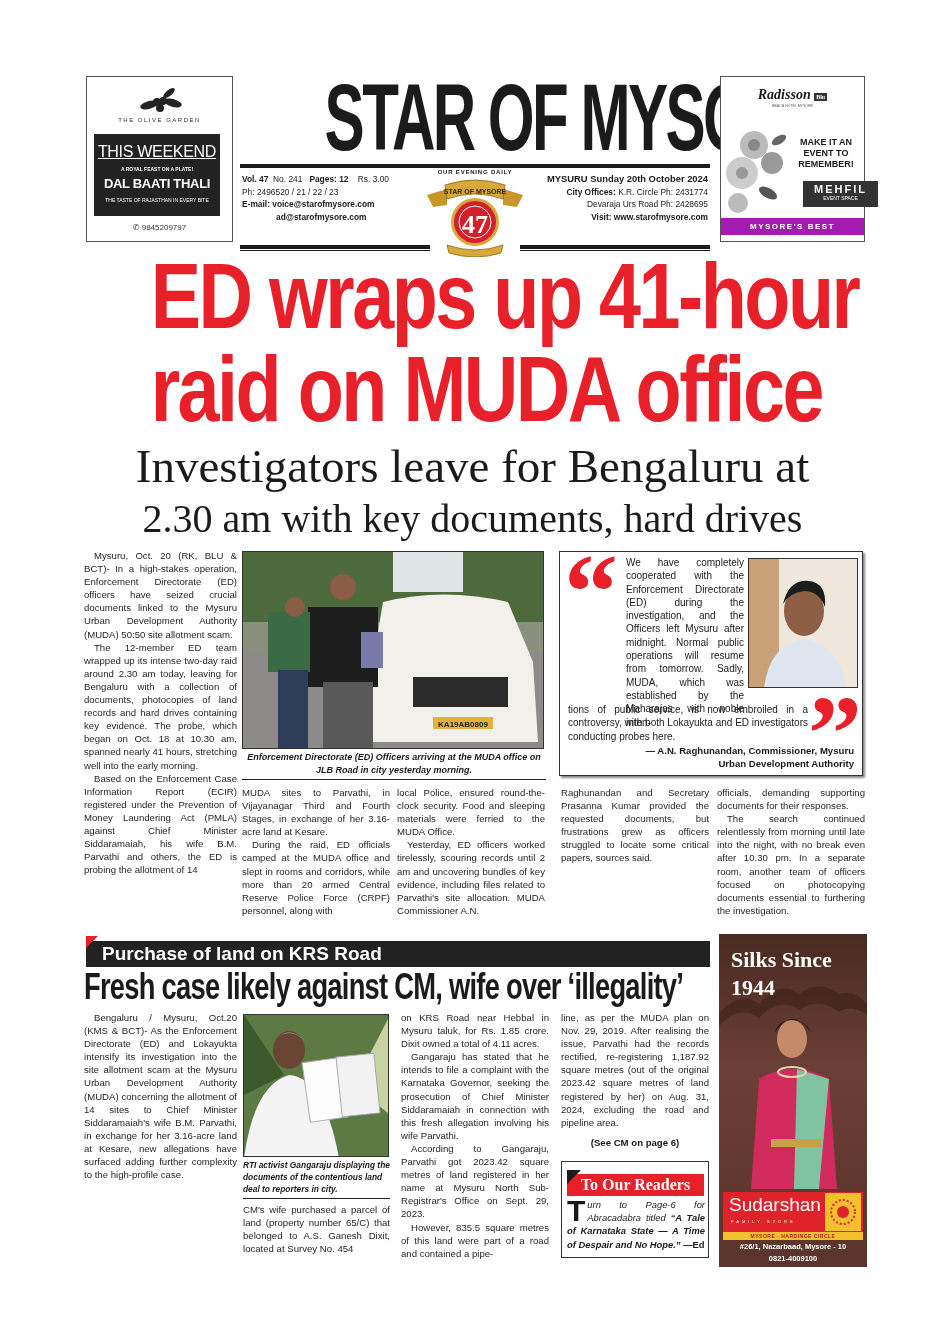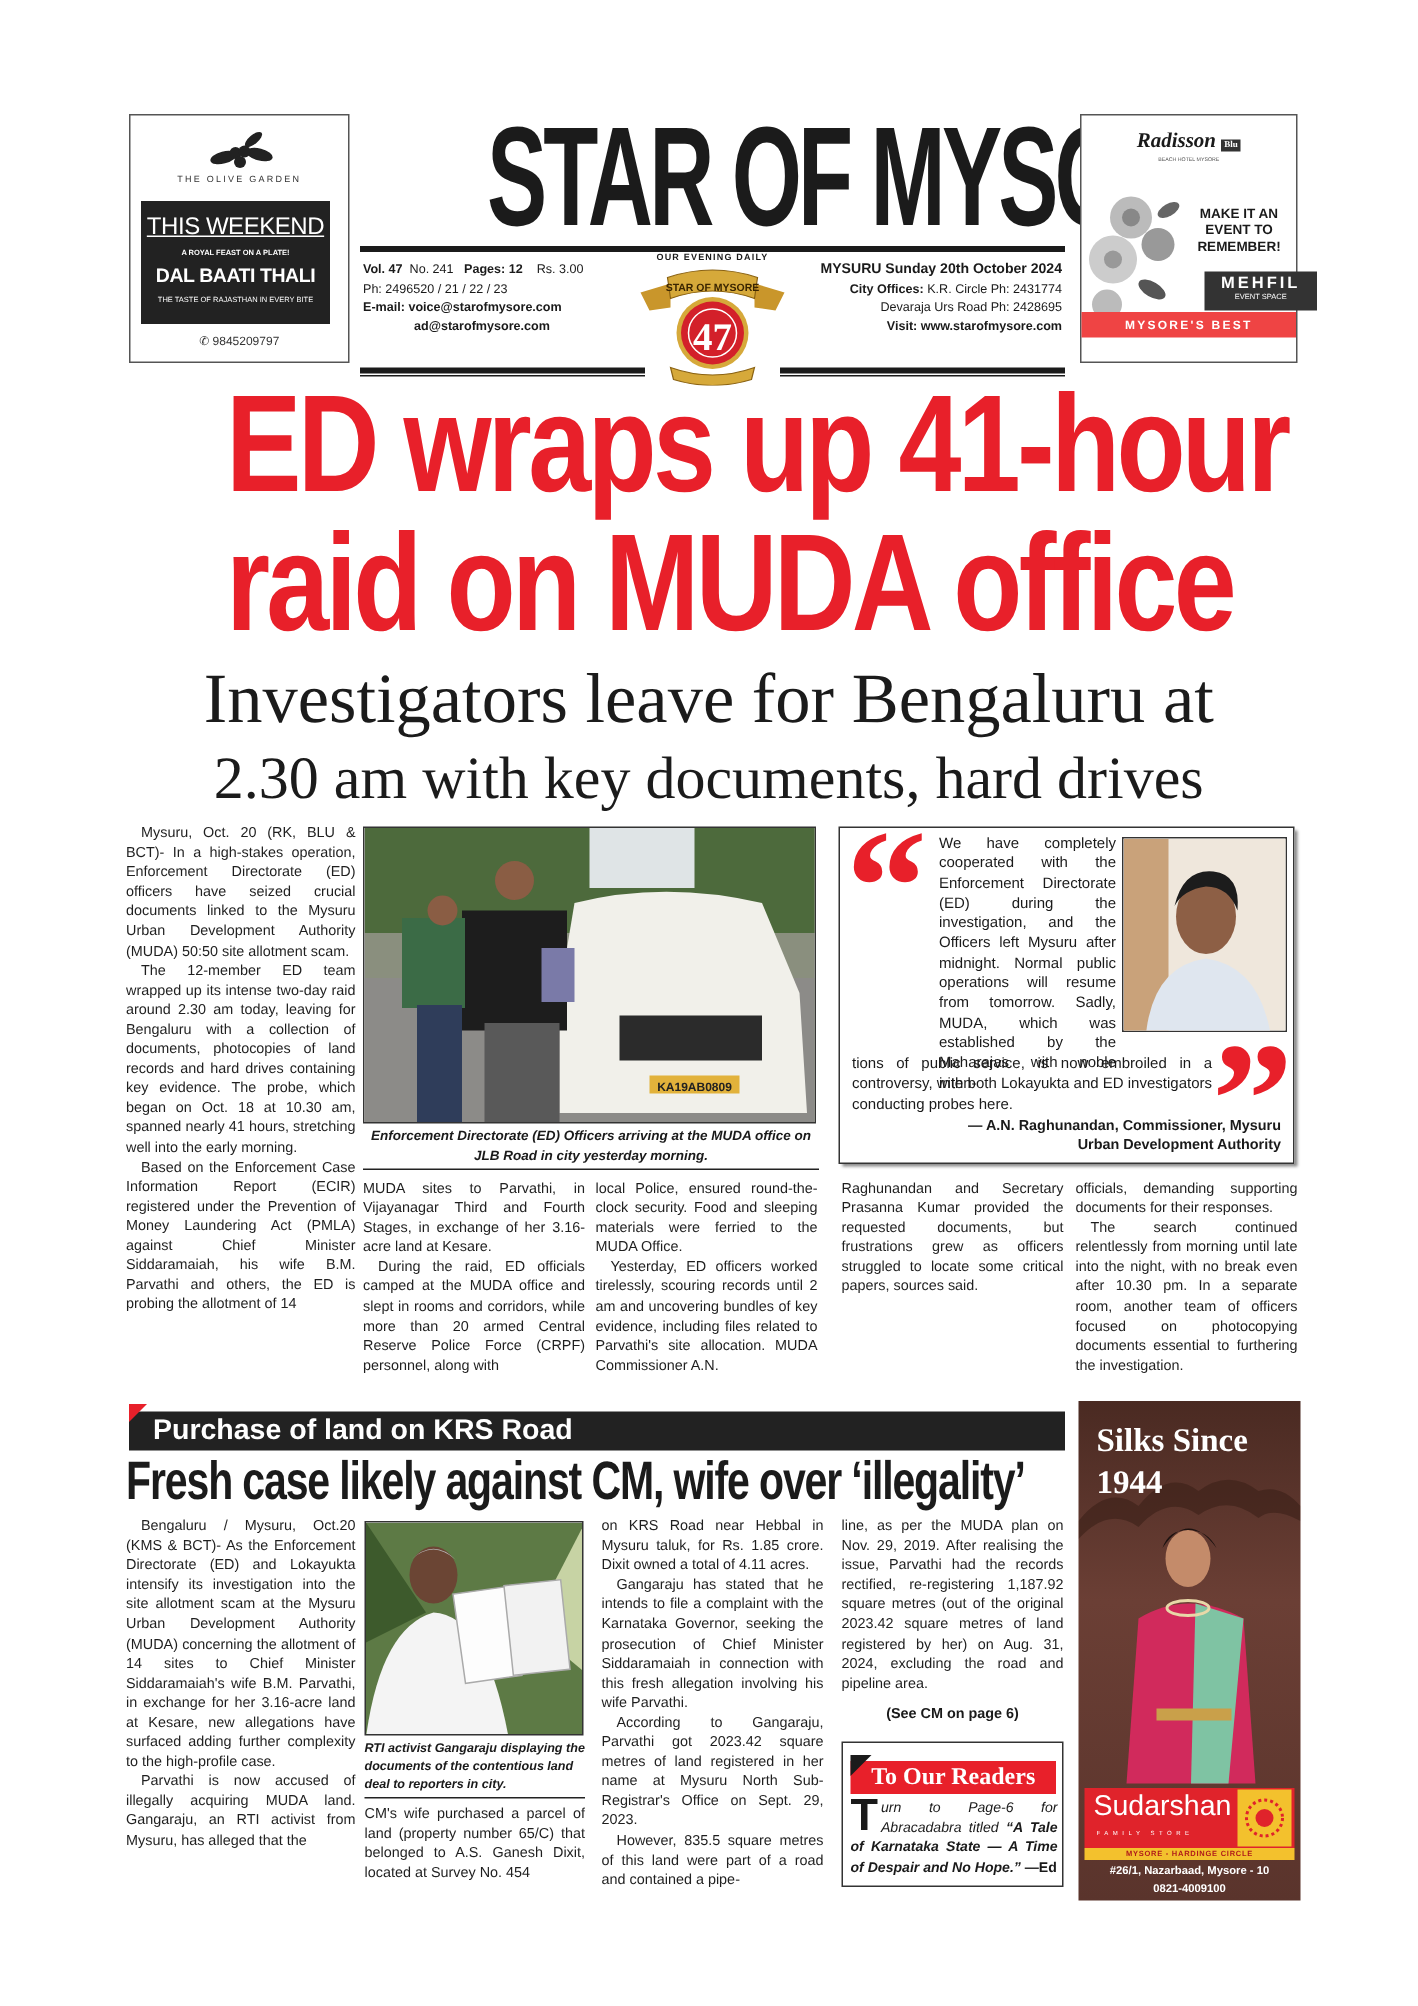--- a/index.html
+++ b/index.html
@@ -19,21 +19,21 @@
   #ad-left .phone { position: absolute; top: 146px; width: 100%; text-align: center; font-size: 8px; color: #333; }
 
   #ad-right { left: 720px; top: 76px; width: 145px; height: 166px; }
   #ad-right .rbrand { position: absolute; left: 0; width: 100%; top: 10px; text-align: center; font-family: "Liberation Serif", serif; font-style: italic; font-weight: bold; font-size: 14px; }
   #ad-right .rsub { position: absolute; top: 27px; width: 100%; text-align: center; font-size: 3.5px; color: #555; }
   #ad-right .flowers { position: absolute; left: 3px; top: 38px; width: 70px; height: 100px; }
   #ad-right .rtag { position: absolute; left: 70px; top: 60px; width: 70px; text-align: center; font-size: 9px; font-weight: bold; line-height: 11px; }
   #ad-right .mehfil { position: absolute; left: 66px; top: 104px; width: 75px; height: 26px; background: #333; color: #fff; text-align: center; margin-left: 16px; }
   #ad-right .mehfil .m1 { font-size: 11px; font-weight: bold; letter-spacing: 2px; margin-top: 2px; }
   #ad-right .mehfil .m2 { font-size: 5px; }
-  #ad-right .best { position: absolute; left: 0; bottom: 16px; width: 100%; height: 17px; background: #ef4444; color: #fff; font-size: 8px; font-weight: bold; letter-spacing: 1.5px; text-align: center; line-height: 17px; }
+  #ad-right .best { position: absolute; left: 0; bottom: 6px; width: 100%; height: 17px; background: #a21caf; color: #fff; font-size: 8px; font-weight: bold; letter-spacing: 1.5px; text-align: center; line-height: 17px; }
 
   
   #masthead { left: 240px; top: 74px; width: 470px; height: 88px; text-align: center; font-family: "Liberation Sans", sans-serif; font-weight: bold; font-size: 94px; line-height: 88px; letter-spacing: -4px; transform: scaleX(0.64); transform-origin: center; color: #1b1b1b; white-space: nowrap; }
   .rule-thick { background: #1b1b1b; }
   #rule1 { left: 240px; top: 164px; width: 470px; height: 4px; }
   #tagline { left: 420px; top: 169px; width: 110px; text-align: center; font-size: 6px; font-weight: bold; letter-spacing: 0.8px; }
   .meta { font-size: 8.4px; line-height: 12.5px; }
   #meta-left { left: 242px; top: 173px; width: 180px; }
   #meta-right { left: 528px; top: 173px; width: 180px; text-align: right; }
   .b { font-weight: bold; }
@@ -265,21 +265,20 @@
   <p style="text-indent:0">officials, demanding supporting documents for their responses.</p>
   <p>The search continued relentlessly from morning until late into the night, with no break even after 10.30 pm. In a separate room, another team of officers focused on photocopying documents essential to furthering the investigation.</p>
 </div>
 
 <div id="kicker" class="abs">Purchase of land on KRS Road</div>
 <div id="kicker-tri" class="abs"></div>
 <div id="hl-2" class="abs">Fresh case likely against CM, wife over ‘illegality’</div>
 
 <div id="d1" class="abs col">
   <p>Bengaluru / Mysuru, Oct.20 (KMS &amp; BCT)- As the Enforcement Directorate (ED) and Lokayukta intensify its investigation into the site allotment scam at the Mysuru Urban Development Authority (MUDA) concerning the allotment of 14 sites to Chief Minister Siddaramaiah's wife B.M. Parvathi, in exchange for her 3.16-acre land at Kesare, new allegations have surfaced adding further complexity to the high-profile case.</p>
-  <p>Parvathi is now accused of illegally acquiring MUDA land. Gangaraju, an RTI activist from Mysuru, has alleged that the</p>
 </div>
 
 <div id="photo2" class="abs">
   <svg width="146" height="143" viewBox="0 0 146 143">
     <rect width="146" height="143" fill="#5d7a45"></rect>
     <path d="M0 0 L40 60 L0 80 Z" fill="#3d5a2c"></path>
     <path d="M146 0 L110 70 L146 100 Z" fill="#c7d3a4"></path>
     <path d="M0 143 Q10 70 45 60 Q80 62 95 143 Z" fill="#f4f4f4"></path>
     <ellipse cx="45" cy="35" rx="16" ry="19" fill="#6b4534"></ellipse>
     <path d="M30 25 Q45 10 60 25 Q52 18 45 18 Q37 18 30 25 Z" fill="#b5b5b5"></path>

